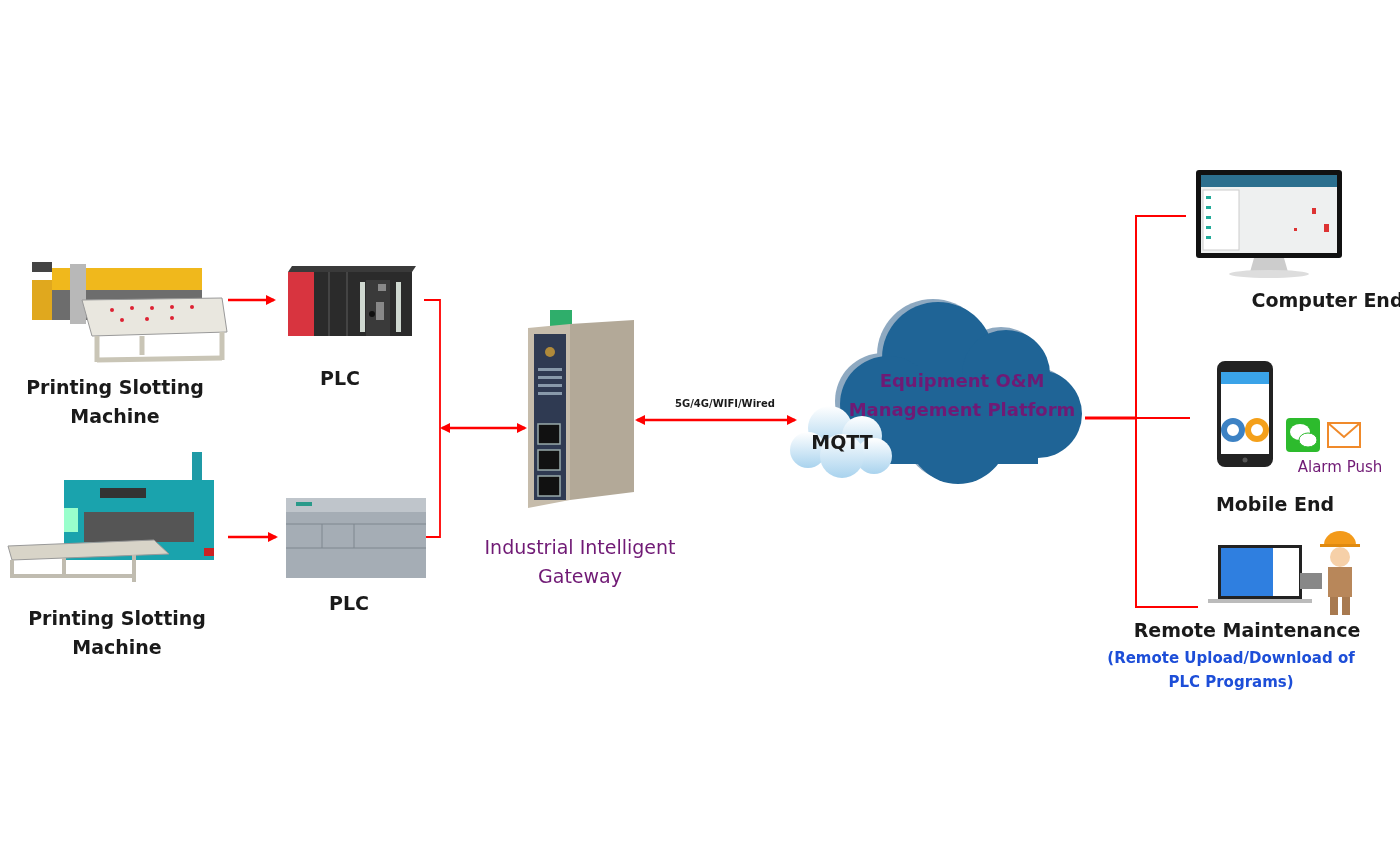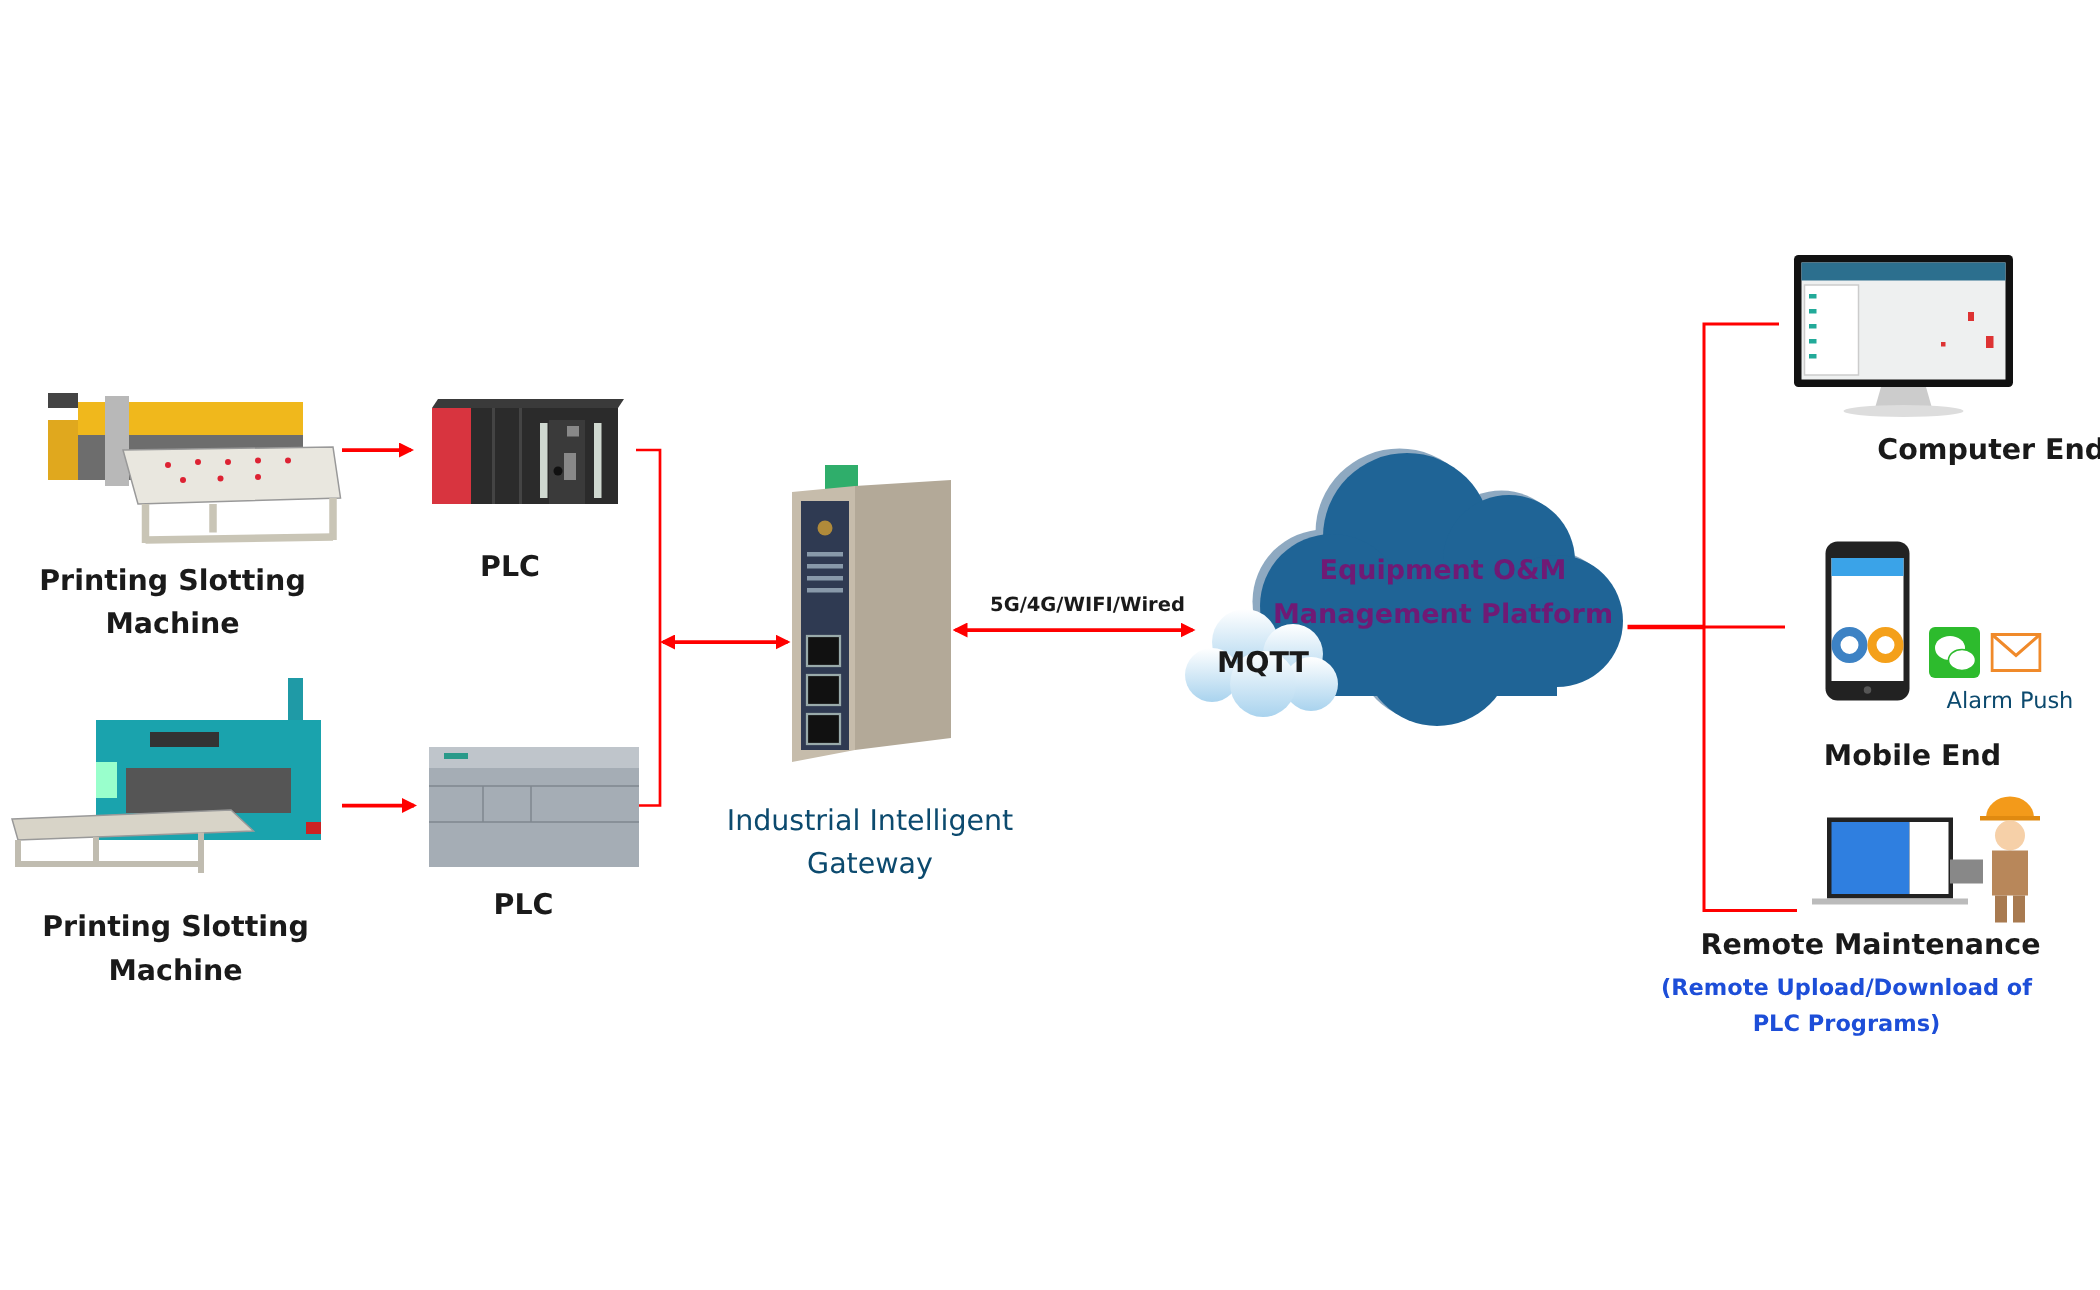--- a/index.html
+++ b/index.html
@@ -1,20 +1,20 @@
 <!DOCTYPE html>
 <html><head>
 <meta charset="utf-8">
 <style>
   html, body { margin:0; padding:0; background:#ffffff; }
   body { width:1400px; height:860px; position:relative; overflow:hidden;
          font-family:"DejaVu Sans","Liberation Sans",sans-serif; color:#111; }
   .abs { position:absolute; }
   .label { position:absolute; text-align:center; font-weight:bold; color:#1a1a1a; font-size:19px; line-height:29px; white-space:nowrap; }
-  .label.light { font-weight:normal; color:#0c4a6e; }
+  .label.light { font-weight:normal; color:#701a75; }
   .small { font-size:16px; line-height:24px; font-weight:bold; }
   svg.wires { position:absolute; left:0; top:0; }
 </style>
 </head>
 <body>
 
 <svg class="wires" width="1400" height="860">
   <defs>
     <marker id="arr" markerWidth="10" markerHeight="10" refX="8" refY="5" orient="auto" markerUnits="userSpaceOnUse">
       <path d="M0,0 L10,5 L0,10 z" fill="#ff0000"></path>
@@ -134,21 +134,21 @@
         <rect x="14" y="142" width="22" height="20"></rect>
         <rect x="14" y="168" width="22" height="20"></rect>
     </g>
   </svg>
 </div>
 <div class="label light" style="left:460px;top:533px;width:240px;">
   <div>Industrial Intelligent</div>
   <div>Gateway</div>
 </div>
 
-<div class="label small" style="left:640px;top:392px;width:170px;font-size:13px;">5G/4G/WIFI/Wired</div>
+<div class="label small" style="left:640px;top:392px;width:170px;font-size:10px;">5G/4G/WIFI/Wired</div>
 
 <div class="abs" style="left:828px;top:294px;width:262px;height:190px;">
   <svg width="262" height="190" viewBox="0 0 262 190">
     <g fill="#8ea9c1" transform="translate(-5,-3)">
       <circle cx="110" cy="64" r="56"></circle>
         <circle cx="178" cy="80" r="44"></circle>
         <circle cx="60" cy="110" r="48"></circle>
         <circle cx="210" cy="120" r="44"></circle>
         <circle cx="130" cy="140" r="50"></circle>
     </g>

